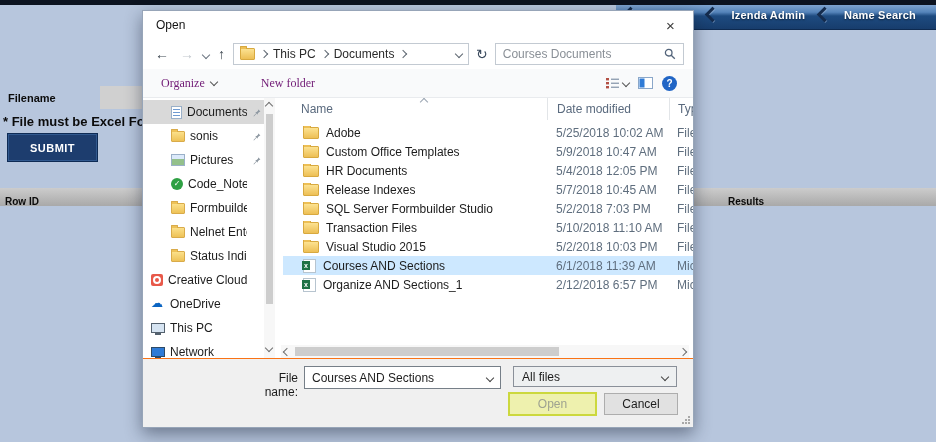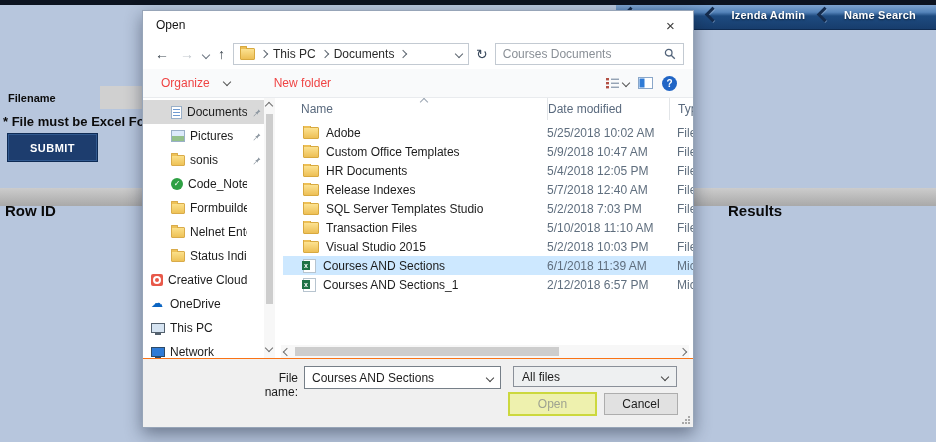--- a/index.html
+++ b/index.html
@@ -29,21 +29,21 @@
   .excel-note{position:absolute;left:3px;top:114px;font-size:13px;font-weight:bold;color:#0b0b0b;white-space:nowrap}
   .submit-btn{
     position:absolute;left:7px;top:133px;width:91px;height:29px;
     background:#1d3d6e;border:1px solid #0e2b55;box-shadow:inset 0 0 0 1px #31598f;
     color:#fff;font-weight:bold;font-size:11px;letter-spacing:.5px;font-family:inherit;cursor:pointer;
   }
   .header-bar{
     position:absolute;left:0;top:188px;width:936px;height:18px;
     background:linear-gradient(#cccccc,#a9a9a9);
   }
-  .header-bar span{position:absolute;top:14px;font-weight:bold;font-size:15px;color:#0a0a0a}
+  .header-bar span{position:absolute;top:8px;font-weight:bold;font-size:10px;color:#0a0a0a}
   .rowid-label{left:5px}
   .results-label{left:728px}
 
   
   .dialog{
     position:absolute;left:142px;top:10px;width:552px;height:418px;z-index:10;
     background:#fff;border:1px solid #97a5b8;box-sizing:border-box;
     box-shadow:0 6px 16px rgba(15,25,45,.45);
     display:flex;flex-direction:column;
   }
@@ -68,22 +68,22 @@
   .loc-icon{width:13px;height:10px;flex:none;position:relative;border-radius:1px;
     background:linear-gradient(#fce291,#edbf55);border:1px solid #d8a93f}
   .loc-icon::before{content:"";position:absolute;top:-3px;left:-1px;width:5px;height:2px;
     background:#edbf55;border:1px solid #d8a93f;border-bottom:none;border-radius:1px 1px 0 0}
   .a-refresh{border:none;background:none;color:#39495c;font-size:14px;padding:0 2px;cursor:pointer;font-family:inherit}
   .search-box{flex:1;height:22px;border:1px solid #c3cad2;box-sizing:border-box;background:#fff;
     display:flex;align-items:center;padding:0 7px;color:#8a9097;cursor:text}
   .search-box span{flex:1}
   .d-toolbar{height:28px;flex:none;display:flex;align-items:center;gap:6px;
     padding:0 16px 0 18px;background:#f9fafb;border-bottom:1px solid #e9ebee;color:#202020}
-  .tb-btn{border:none;background:none;font-family:Liberation Sans, sans-serif;font-size:12px;color:#ef4444;
-    display:flex;align-items:center;gap:14px;cursor:pointer;padding:0}
+  .tb-btn{border:none;background:none;font-family:Liberation Serif, serif;font-size:12px;color:#701a75;
+    display:flex;align-items:center;gap:6px;cursor:pointer;padding:0}
   .tb-btn .chev{color:#555;margin-top:-2px}
   .tb-newfolder{margin-left:38px}
   .tb-right{margin-left:auto;display:flex;align-items:center;gap:9px}
   .tb-iconbtn{border:none;background:none;padding:0;cursor:pointer;display:flex;align-items:center;gap:4px}
   .help-circle{width:15px;height:15px;border-radius:50%;background:#2165c5;color:#fff;
     font-weight:bold;font-size:10px;line-height:15px;text-align:center;display:inline-block}
 
   
   .d-main{flex:1;display:flex;background:#fff;min-height:0}
   .sidebar{width:121px;flex:none;padding-top:2px;box-sizing:border-box}
@@ -114,21 +114,21 @@
   .net-i::after{content:"";position:absolute;left:3px;right:3px;bottom:-3px;height:2px;background:#2d4a66}
 
   .side-scroll{width:11px;flex:none;background:#f7f7f7;position:relative}
   .ss-up{position:absolute;top:5px;left:2px;color:#707070;cursor:pointer}
   .ss-thumb{position:absolute;top:16px;left:2px;width:7px;height:190px;background:#cdcdcd;cursor:pointer}
   .ss-down{position:absolute;bottom:7px;left:2px;color:#707070;cursor:pointer}
 
   .list-pane{flex:1;position:relative;padding-left:8px;overflow:hidden;min-width:0}
   .list-header{display:flex;height:22px;align-items:center;color:#5a6a7e;position:relative}
   .col-name{width:264px;flex:none;box-sizing:border-box;padding-left:18px}
-  .col-date{width:122px;flex:none;box-sizing:border-box;padding-left:0;border-left:1px solid #e2e5e8}
+  .col-date{width:122px;flex:none;box-sizing:border-box;padding-left:9px;border-left:1px solid #e2e5e8}
   .col-type{flex:1;box-sizing:border-box;padding-left:8px;border-left:1px solid #e2e5e8;white-space:nowrap;overflow:hidden}
   .list-header .col-name,.list-header .col-date,.list-header .col-type{height:22px;line-height:22px;cursor:pointer}
   .sort-caret{position:absolute;left:138px;top:1px;color:#9aa5b2}
   .list-rows{margin-top:3px}
   .list-row{display:flex;height:19px;align-items:center;cursor:pointer}
   .list-row.selected{background:#cde8ff}
   .list-row .col-date,.list-row .col-type{border-left:none;color:#5f6e7e}
   .cell-name{width:264px;flex:none;display:flex;align-items:center;gap:7px;box-sizing:border-box;padding-left:20px;overflow:hidden}
   .fname{white-space:nowrap;overflow:hidden}
   .gicon{flex:none;position:relative;display:inline-block}
@@ -269,32 +269,32 @@
           <span class="sicon doc-i"></span>
           <span class="side-label">Documents</span>
           <span class="pin on">
             <svg width="9" height="9" viewBox="0 0 12 12">
               <path d="M7.2.8 11.2 4.8 9.6 5.2 7.8 7 8 9 6.4 7.4 2.6 11.2 2 10.6 5.8 6.8 4.2 5.2 6.2 5.4 8 3.6 8.4 2z" fill="#8d97a1"></path>
             </svg>
           </span>
         </div>
 
         <div class="side-item ind1">
+          <span class="sicon folder-i"></span>
+          <span class="side-label">sonis</span>
+          <span class="pin on">
+            <svg width="9" height="9" viewBox="0 0 12 12">
+              <path d="M7.2.8 11.2 4.8 9.6 5.2 7.8 7 8 9 6.4 7.4 2.6 11.2 2 10.6 5.8 6.8 4.2 5.2 6.2 5.4 8 3.6 8.4 2z" fill="#8d97a1"></path>
+            </svg>
+          </span>
+        </div>
+
+        <div class="side-item ind1">
           <span class="sicon pic-i"></span>
           <span class="side-label">Pictures</span>
-          <span class="pin on">
-            <svg width="9" height="9" viewBox="0 0 12 12">
-              <path d="M7.2.8 11.2 4.8 9.6 5.2 7.8 7 8 9 6.4 7.4 2.6 11.2 2 10.6 5.8 6.8 4.2 5.2 6.2 5.4 8 3.6 8.4 2z" fill="#8d97a1"></path>
-            </svg>
-          </span>
-        </div>
-
-        <div class="side-item ind1">
-          <span class="sicon folder-i"></span>
-          <span class="side-label">sonis</span>
           <span class="pin on">
             <svg width="9" height="9" viewBox="0 0 12 12">
               <path d="M7.2.8 11.2 4.8 9.6 5.2 7.8 7 8 9 6.4 7.4 2.6 11.2 2 10.6 5.8 6.8 4.2 5.2 6.2 5.4 8 3.6 8.4 2z" fill="#8d97a1"></path>
             </svg>
           </span>
         </div>
 
         <div class="side-item ind1">
           <span class="sicon sync-i"></span>
           <span class="side-label">Code_Notes_330</span>
@@ -417,28 +417,28 @@
             </span>
             <span class="col-date">5/4/2018 12:05 PM</span>
             <span class="col-type">File</span>
           </div>
 
           <div class="list-row">
             <span class="cell-name">
               <span class="gicon folder-glyph"></span>
               <span class="fname">Release Indexes</span>
             </span>
-            <span class="col-date">5/7/2018 12:40 AM</span>
-            <span class="col-type">File</span>
-          </div>
-
-          <div class="list-row">
-            <span class="cell-name">
-              <span class="gicon folder-glyph"></span>
-              <span class="fname">SQL Server Templates Studio</span>
+            <span class="col-date">5/7/2018 10:45 AM</span>
+            <span class="col-type">File</span>
+          </div>
+
+          <div class="list-row">
+            <span class="cell-name">
+              <span class="gicon folder-glyph"></span>
+              <span class="fname">SQL Server Formbuilder Studio</span>
             </span>
             <span class="col-date">5/2/2018 7:03 PM</span>
             <span class="col-type">File</span>
           </div>
 
           <div class="list-row">
             <span class="cell-name">
               <span class="gicon folder-glyph"></span>
               <span class="fname">Transaction Files</span>
             </span>
@@ -460,21 +460,21 @@
               <span class="gicon excel-glyph"></span>
               <span class="fname">Courses AND Sections</span>
             </span>
             <span class="col-date">6/1/2018 11:39 AM</span>
             <span class="col-type">Mic</span>
           </div>
 
           <div class="list-row">
             <span class="cell-name">
               <span class="gicon excel-glyph"></span>
-              <span class="fname">Courses AND Sections_1</span>
+              <span class="fname">Organize AND Sections_1</span>
             </span>
             <span class="col-date">2/12/2018 6:57 PM</span>
             <span class="col-type">Mic</span>
           </div>
 
       </div>
       <div class="h-scroll">
         <i class="chev left hs-left" style="transform:rotate(135deg)"></i>
         <div class="hs-thumb"></div>
         <i class="chev right hs-right"></i>

